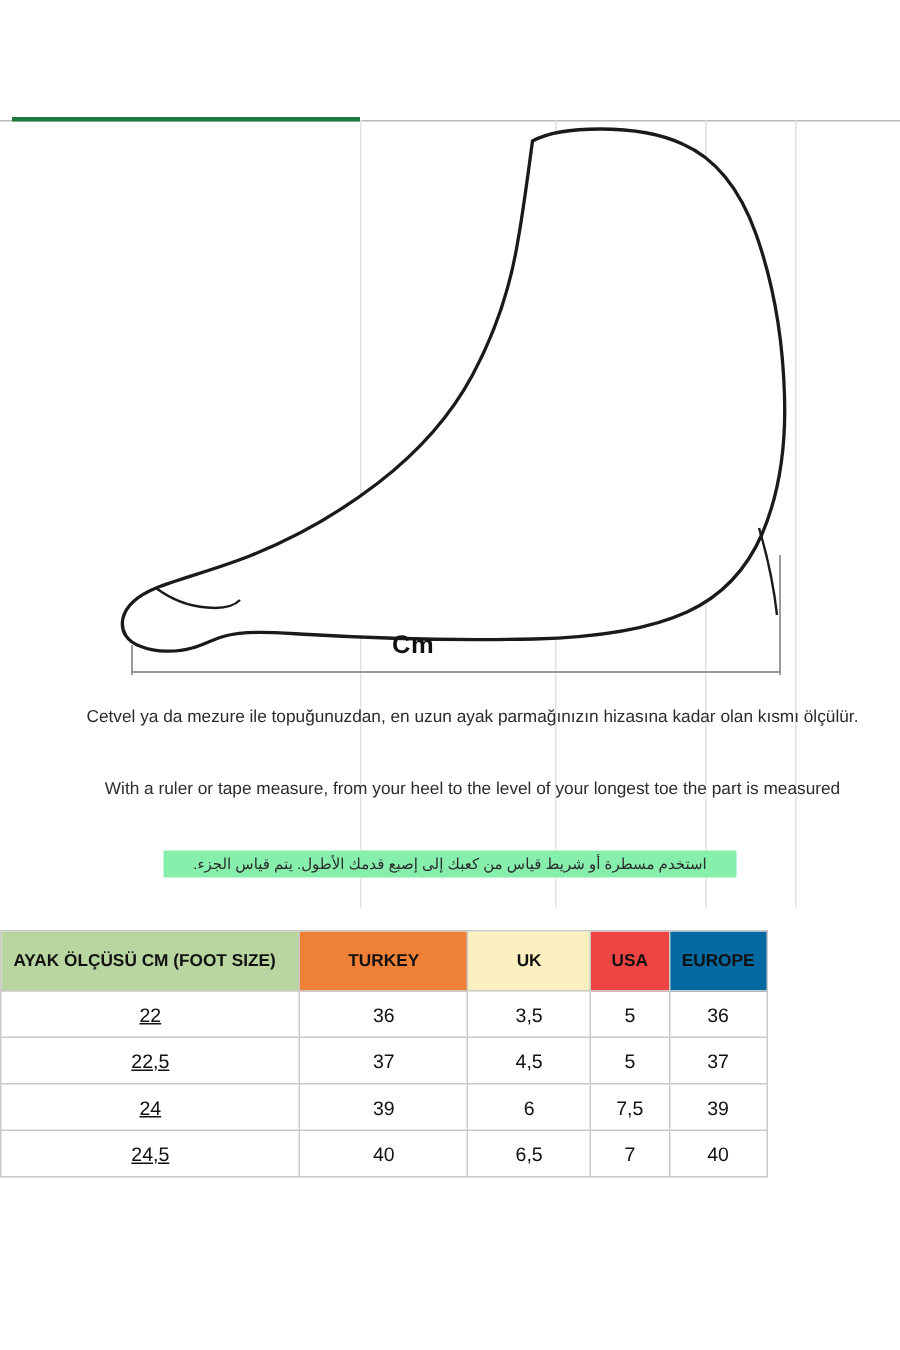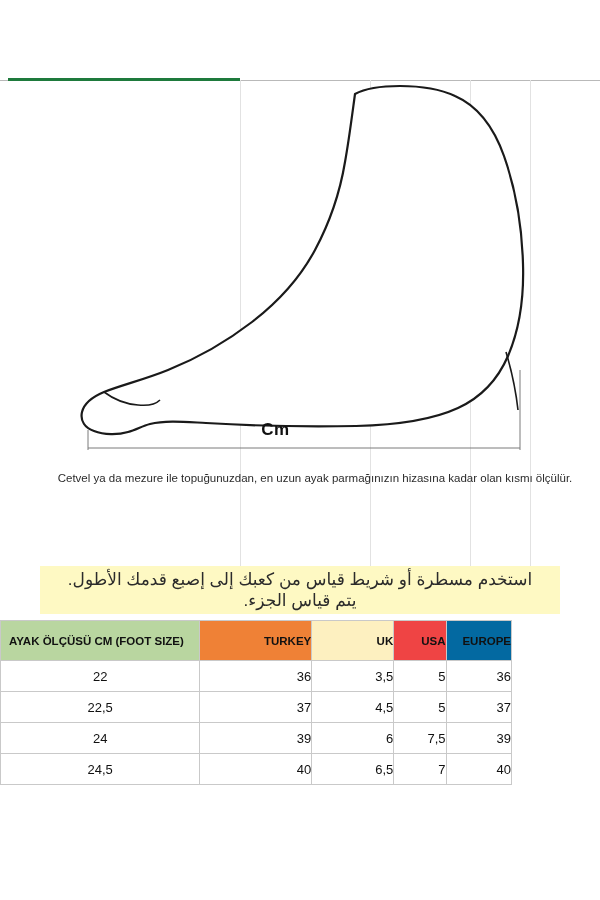--- a/index.html
+++ b/index.html
@@ -92,62 +92,62 @@
   }
   .desc-ar-wrap {
     position: absolute;
     top: 566px;
     left: 40px;
     width: 520px;
     text-align: center;
   }
   .desc-ar {
     display: inline-block;
-    background: #fef9c3;
+    background: #86efac;
     padding: 3px 20px;
-    font-size: 17px;
+    font-size: 10px;
     color: #2b2b2b;
     direction: rtl;
     unicode-bidi: bidi-override;
   }
 
   
   .size-table {
     position: absolute;
     left: 0;
     top: 620px;
     width: 512px;
     border-collapse: collapse;
     font-size: 13px;
     color: #111111;
   }
   .size-table th,
   .size-table td {
     border: 1px solid #c9c9c9;
-    text-align: right;
+    text-align: center;
     padding: 0;
     height: 31px;
     font-weight: normal;
   }
   .size-table thead th {
     font-weight: bold;
     font-size: 11.5px;
     height: 40px;
   }
   .th-foot {
     background: #b9d6a0;
     text-align: left !important;
     padding-left: 8px !important;
     width: 240px;
   }
   .th-turkey { background: #ef8136; width: 130px; }
   .th-uk     { background: #fdf0c0; width: 100px; }
   .th-usa    { background: #ef4444; width: 60px; }
   .th-europe { background: #0369a1; width: 70px; }
-  .size-table tbody td:first-child { text-align: center; }
+  .size-table tbody td:first-child { text-align: center; text-decoration: underline; }
 </style>
 </head>
 <body>
 
 <div id="page">
 
   <div class="top-rule-wrap">
     <div class="top-rule-gray"></div>
     <div class="top-rule-green"></div>
   </div>
@@ -187,20 +187,21 @@
 
       <line x1="88" y1="350" x2="88" y2="370" stroke="#7a7a7a" stroke-width="1"></line>
       <line x1="520" y1="290" x2="520" y2="370" stroke="#7a7a7a" stroke-width="1"></line>
       <line x1="88" y1="368" x2="520" y2="368" stroke="#7a7a7a" stroke-width="1"></line>
     </svg>
   </div>
 
   <div class="cm-label">Cm</div>
 
   <div class="desc desc-tr">Cetvel ya da mezure ile topuğunuzdan, en uzun ayak parmağınızın hizasına kadar olan kısmı ölçülür.</div>
+  <div class="desc desc-en">With a ruler or tape measure, from your heel to the level of your longest toe the part is measured</div>
   <div class="desc-ar-wrap">
     <span class="desc-ar">استخدم مسطرة أو شريط قياس من كعبك إلى إصبع قدمك الأطول.  يتم قياس الجزء.</span>
   </div>
 
   <table class="size-table">
     <thead>
       <tr>
         <th class="th-foot">AYAK ÖLÇÜSÜ CM (FOOT SIZE)</th>
         <th class="th-turkey">TURKEY</th>
         <th class="th-uk">UK</th>

